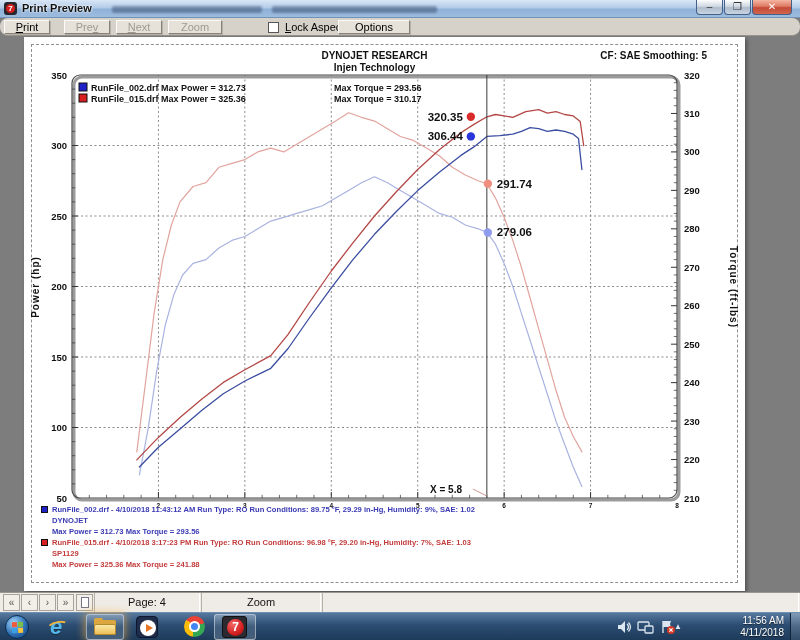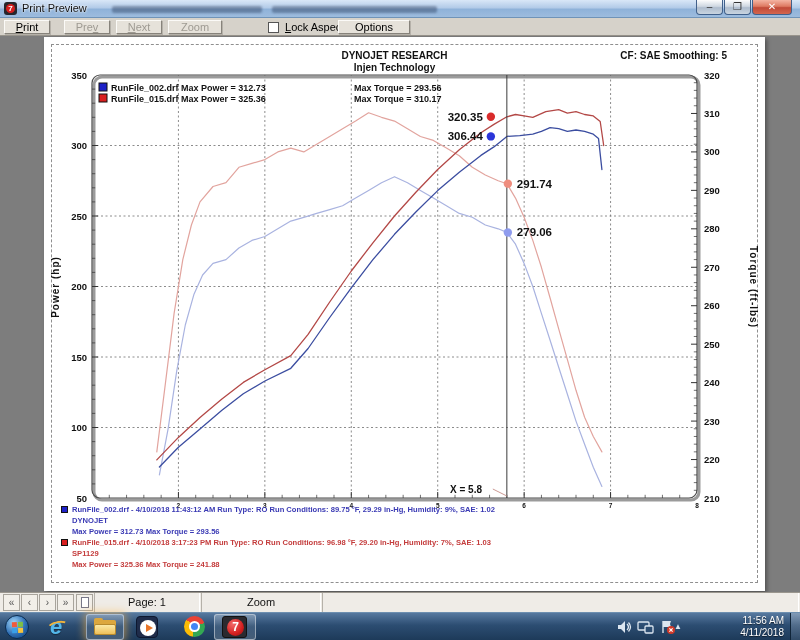--- a/index.html
+++ b/index.html
@@ -8,44 +8,44 @@
 
   
   #titlebar { position:absolute; left:0; top:0; width:800px; height:18px;
     background:linear-gradient(#d9e7f7,#b3cbe8 45%,#8fb2d9 55%,#9dbcde);
     border-bottom:1px solid #6f93b8; }
   #app-icon { position:absolute; left:4px; top:2px; width:13px; height:13px; border-radius:3px;
     background:#26262c; }
   #app-icon .ball { position:absolute; left:2px; top:2px; width:9px; height:9px; border-radius:50%;
     background:#d41f1f; color:#fff; font-size:8px; font-weight:bold; line-height:9px; text-align:center; }
   #title-text { position:absolute; left:22px; top:2px; font-size:11px; color:#111;
-    text-shadow:0 0 3px rgba(255,255,255,.9),0 0 2px rgba(255,255,255,.9); }
+    text-shadow:0 0 3px rgba(255,255,255,.9),0 0 2px rgba(255,255,255,.9);font-weight:bold; }
   .ghost { position:absolute; top:6px; height:7px; border-radius:2px;
     background:rgba(30,45,75,.38); filter:blur(1.1px); }
   #ghost1 { left:112px; width:150px; }
   #ghost2 { left:272px; width:165px; }
   #win-buttons { position:absolute; right:8px; top:0; display:flex; }
   .winbtn { height:15px; border:1px solid #41608a; border-top:none; border-radius:0 0 4px 4px;
     background:linear-gradient(#fdfdfd,#cfd8e2 45%,#aebccd 55%,#c8d4e0);
     color:#333; font-size:10px; line-height:13px; text-align:center; margin-left:1px; }
   .winbtn.min,.winbtn.max { width:27px; }
   .winbtn.close { width:40px; background:linear-gradient(#f4b4a2,#de7a62 45%,#c14a38 55%,#d3654e); color:#fff; font-weight:bold; }
 
   
-  #toolbar { position:absolute; left:0; top:18px; width:800px; height:18px; background:#d6d2ca; border-bottom:1px solid #98948c; }
+  #toolbar { position:absolute; left:0; top:18px; width:800px; height:18px; background:#d6d2ca; border-bottom:1px solid #98948c;border-radius:8px; }
   .tb-btn { position:absolute; top:2px; height:14px; font-size:11px; font-family:inherit; color:#000;
     background:#e6e2da; border:1px solid; border-color:#fbfaf7 #87837b #87837b #fbfaf7; box-shadow:1px 1px 0 #b5b1a9; padding:0 2px; }
   .tb-btn.disabled { color:#9e9a92;margin-left:8px; }
   #chk-box { position:absolute; left:268px; top:4px; width:11px; height:11px; background:#fff; border:1px solid #555; }
   #chk-label { position:absolute; left:285px; top:3px; font-size:11px; color:#000; }
   u { text-decoration:underline; }
 
   
   #workspace { position:absolute; left:0; top:36px; width:800px; height:556px; background:#7d7d7d; }
-  #page { position:absolute; left:44px; top:1px; width:721px; height:554px; background:#ffffff; box-shadow:2px 2px 4px rgba(0,0,0,.35);padding-left:12px; }
+  #page { position:absolute; left:24px; top:1px; width:721px; height:554px; background:#ffffff; box-shadow:2px 2px 4px rgba(0,0,0,.35);padding-left:12px; }
   #margin-border { position:absolute; left:7px; top:7px; right:7px; bottom:8px; border:1px dashed #8f8f8f; }
   #chart-svg { position:absolute; left:0; top:0; }
 
   
   .annot { position:absolute; left:17px; padding-left:11px; font-size:7.6px; line-height:11px; font-weight:bold; white-space:nowrap; }
   .annot .swatch { position:absolute; left:0; top:2px; width:7px; height:7px; border:1px solid #111; }
   #annot-1 { top:467px; color:#3a3ab4; }
   #annot-1 .swatch { background:#1e22c8; }
   #annot-2 { top:500px; color:#c43c3c; }
   #annot-2 .swatch { background:#d81e1e; }
@@ -340,21 +340,21 @@
   </div>
 
   <div id="statusbar">
     <div class="nav-btn" style="left:3px;">«</div>
     <div class="nav-btn" style="left:21px;">‹</div>
     <div class="nav-btn" style="left:39px;">›</div>
     <div class="nav-btn" style="left:57px;">»</div>
     <div id="sb-icon">
         <div class="doc"></div>
       </div>
-    <div id="sb-page" class="sb-panel">Page: 1</div>
+    <div id="sb-page" class="sb-panel">Page: 4</div>
     <div id="sb-zoom" class="sb-panel">Zoom</div>
     <div id="sb-rest" class="sb-panel"></div>
   </div>
 
   <div id="taskbar">
     <div id="start-orb">
       <div id="start-flag">
         <i style="background:#ef5b3e;"></i>
           <i style="background:#7ec043;"></i>
           <i style="background:#3aa0e8;"></i>

